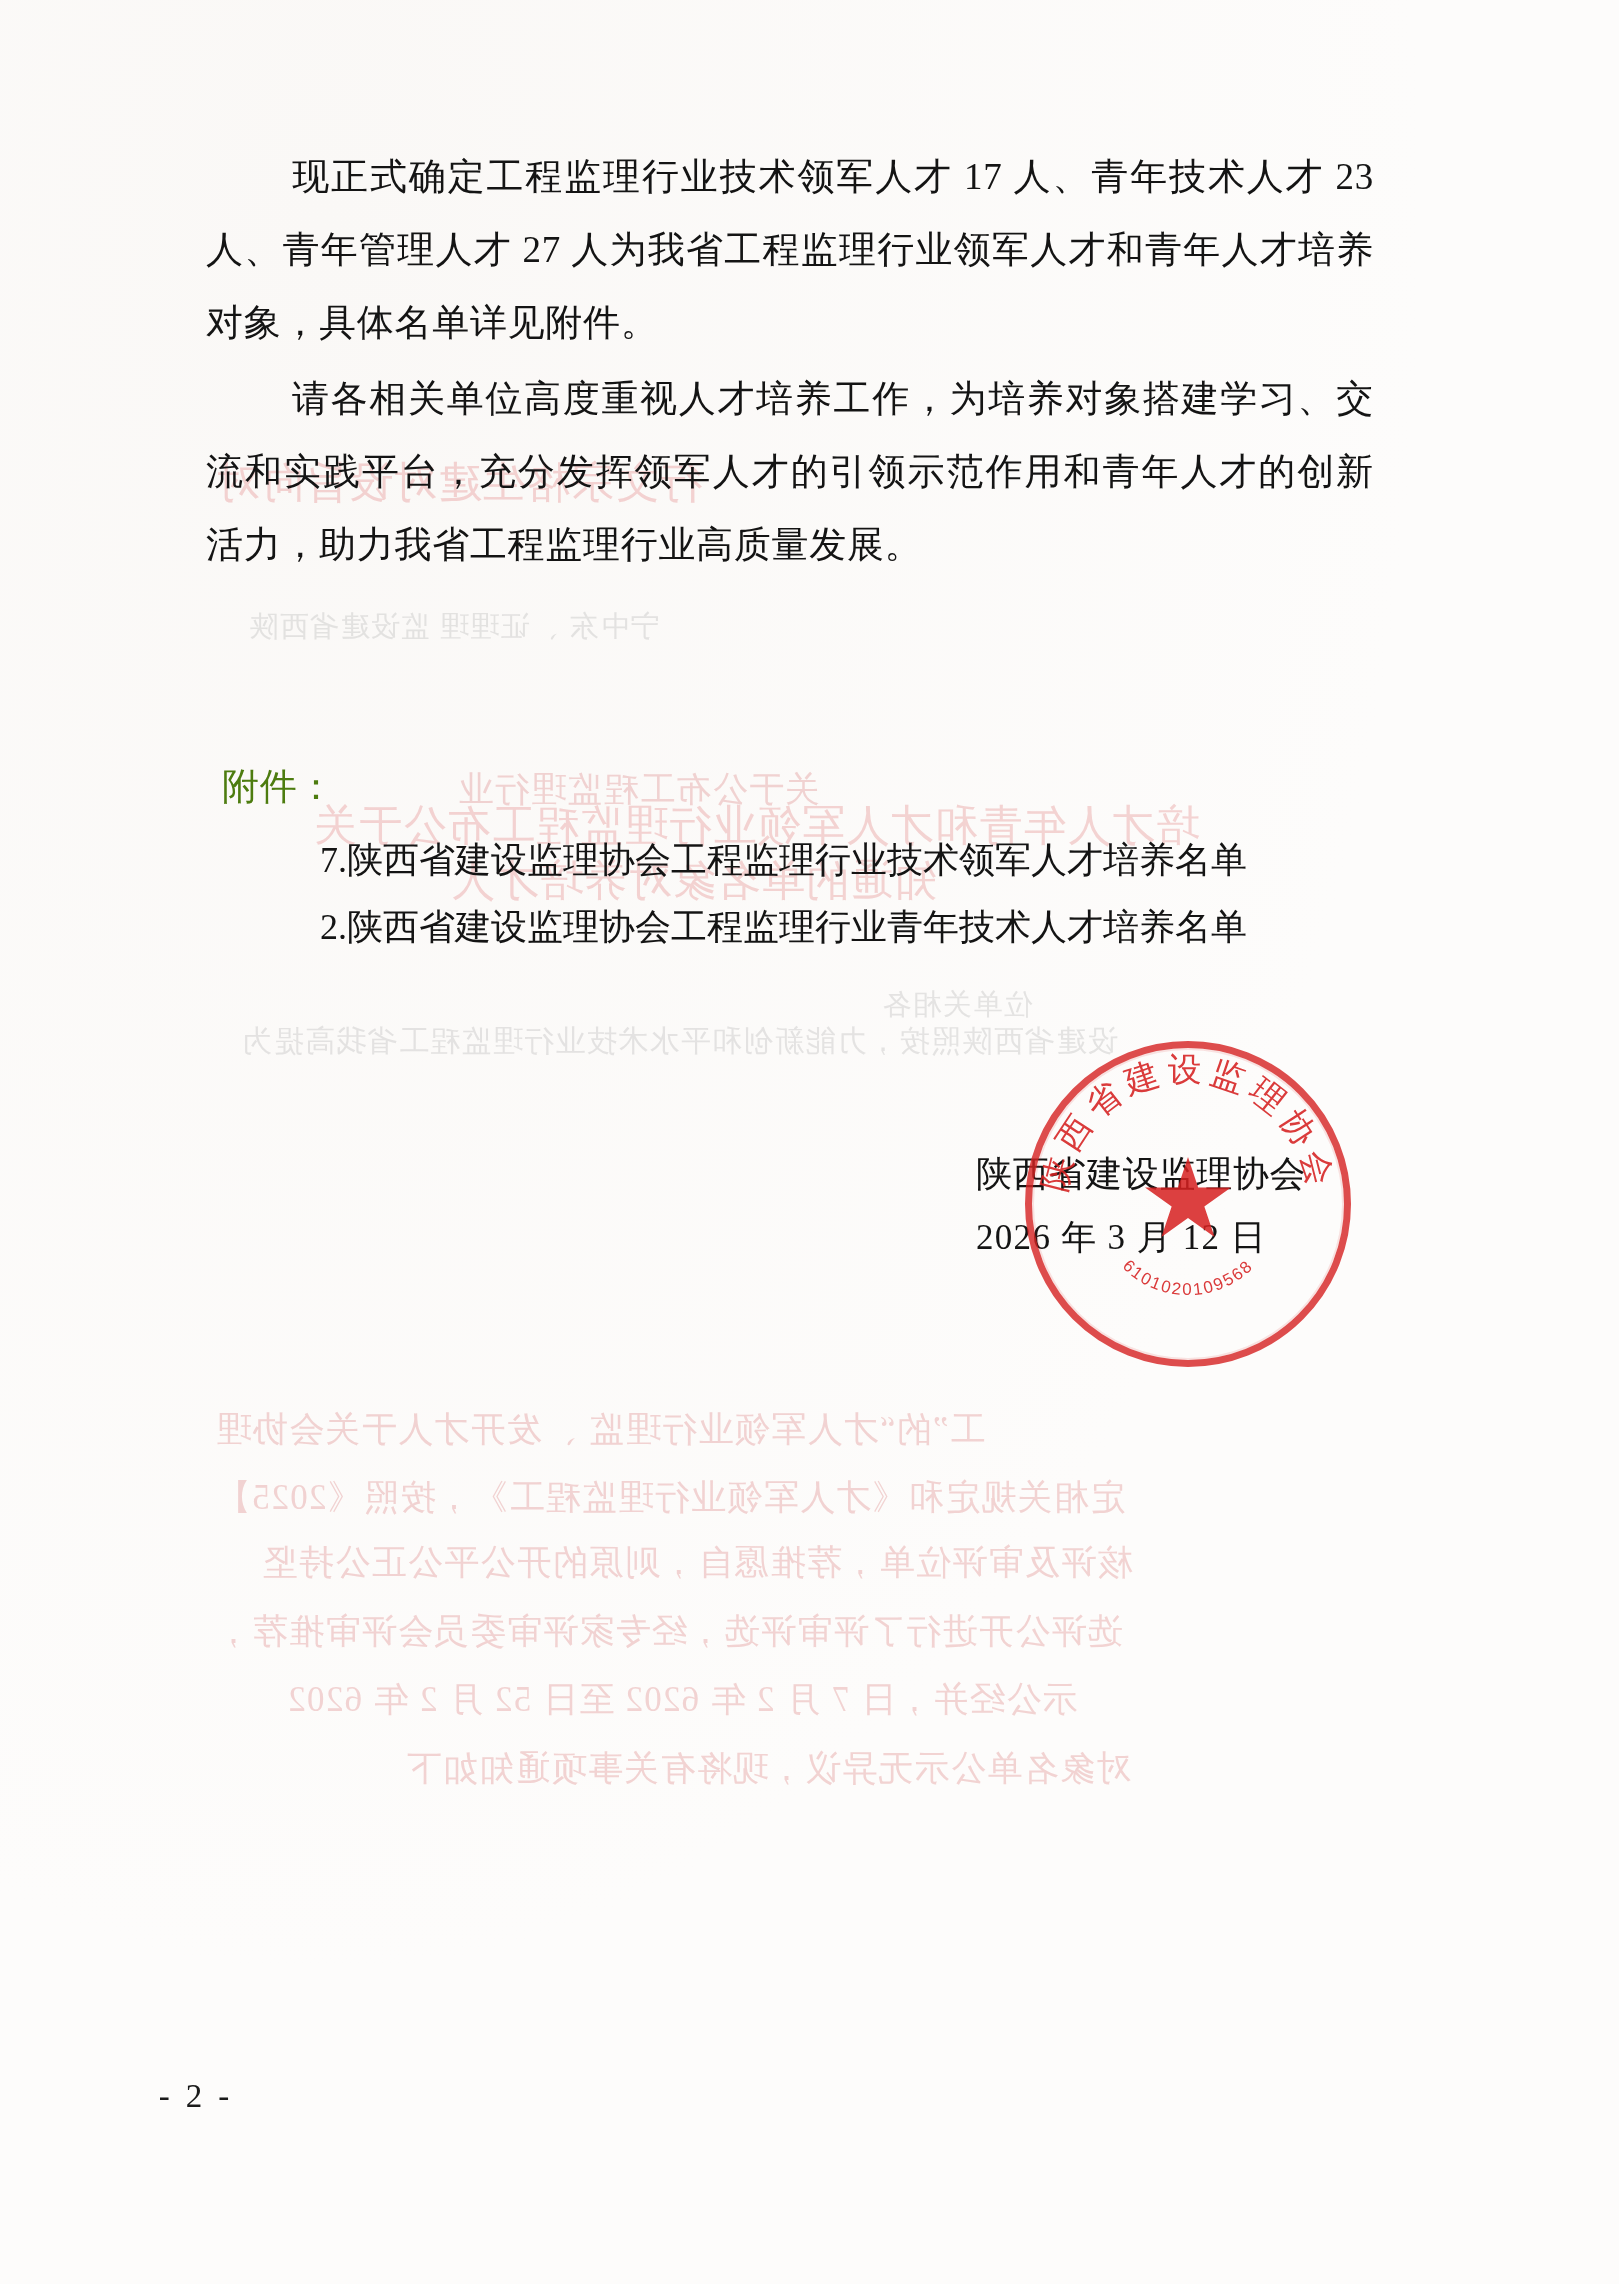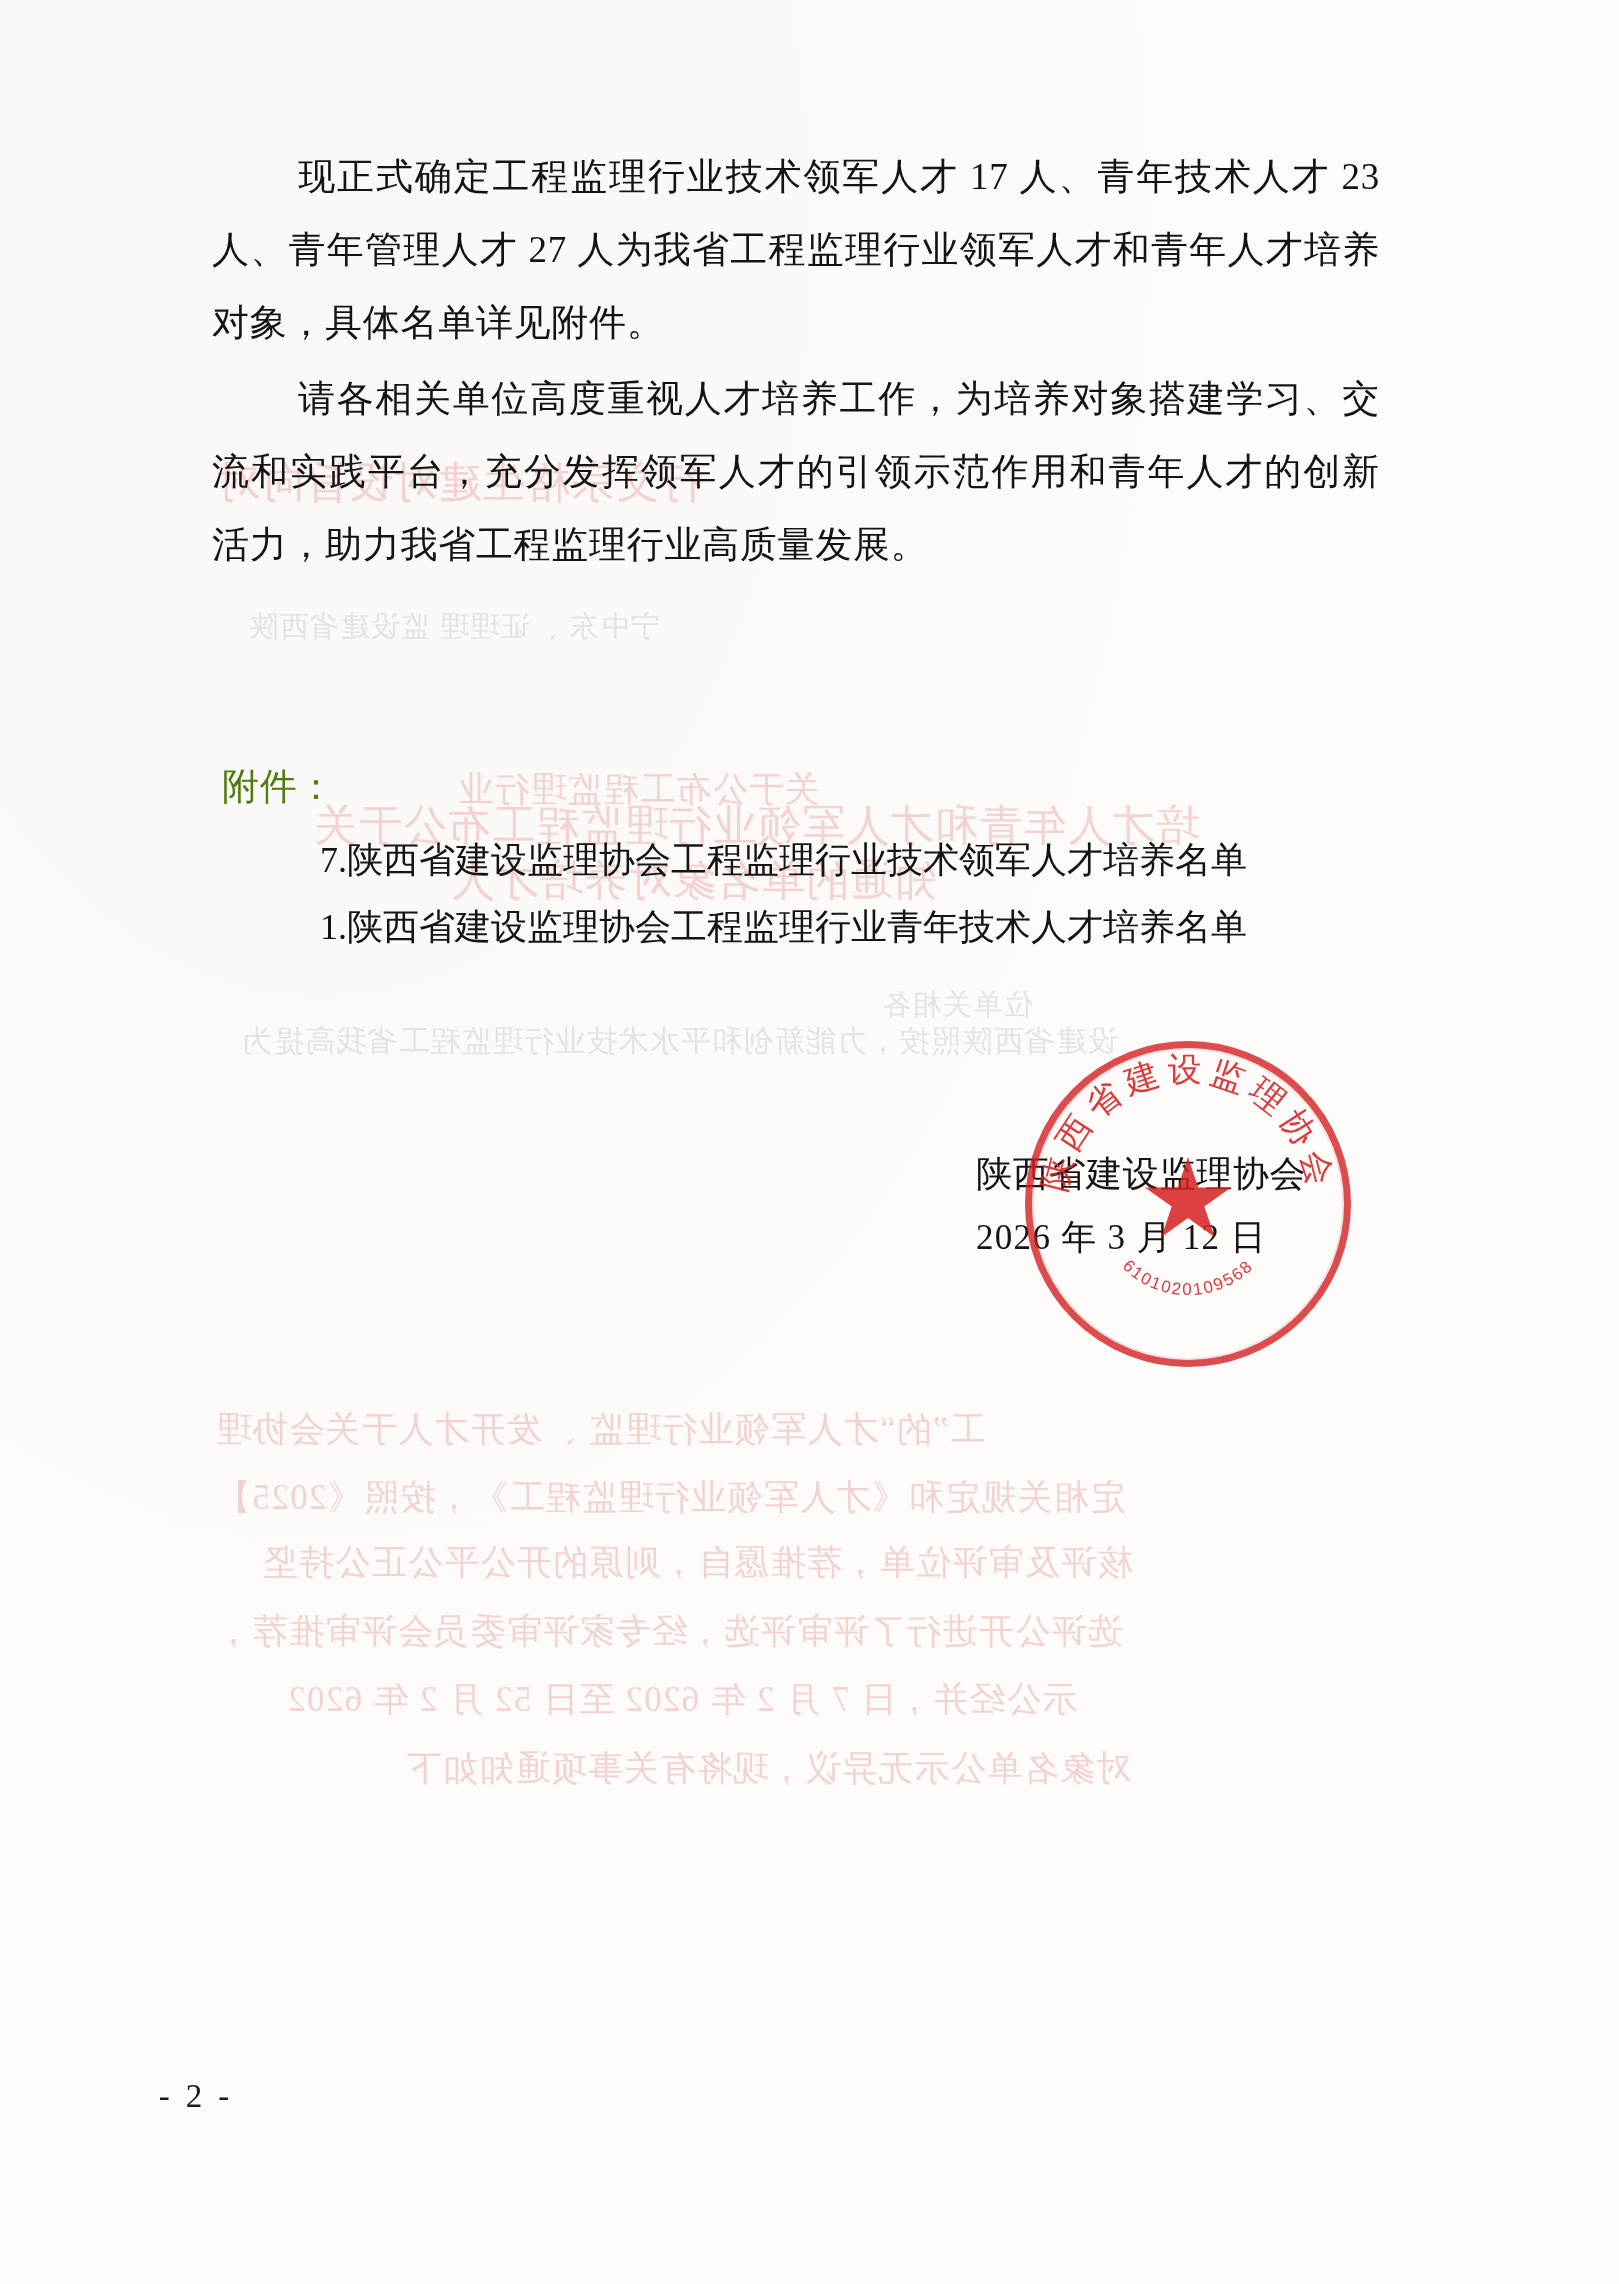--- a/index.html
+++ b/index.html
@@ -21,21 +21,21 @@
   .paper-tint {
     position: absolute;
     inset: 0;
     background:
       radial-gradient(ellipse at 20% 10%, rgba(250,248,246,1) 0%, rgba(253,252,251,1) 60%),
       linear-gradient(180deg, #fefefe 0%, #fbfaf9 50%, #fdfcfb 100%);
     pointer-events: none;
   }
   .content {
     position: absolute;
-    left: 212px;
+    left: 206px;
     top: 140px;
     width: 1168px;
   }
   .para {
     font-size: 37px;
     line-height: 73px;
     letter-spacing: 0.7px;
     color: #141414;
     text-align: justify;
     text-justify: inter-ideograph;
@@ -185,21 +185,21 @@
 
   <div class="content">
     <p class="para"><span class="indent"></span><span>现正式确定工程监理行业技术领军人才 17 人、青年技术人才 23 人、青年管理人才 27 人为我省工程监理行业领军人才和青年人才培养对象，具体名单详见附件。</span></p>
     <p class="para"><span class="indent"></span><span>请各相关单位高度重视人才培养工作，为培养对象搭建学习、交流和实践平台，充分发挥领军人才的引领示范作用和青年人才的创新活力，助力我省工程监理行业高质量发展。</span></p>
   </div>
 
   <div class="attach-label">附件：</div>
 
   <div class="attach-list">
     <div class="attach-item">7.陕西省建设监理协会工程监理行业技术领军人才培养名单</div>
-    <div class="attach-item">1.陕西省建设监理协会工程监理行业青年技术人才培养名单</div>
+    <div class="attach-item">2.陕西省建设监理协会工程监理行业青年技术人才培养名单</div>
   </div>
 
   <div class="signature">
     <div class="sig-line">陕西省建设监理协会</div>
     <div class="sig-date">2026 年 3 月 12 日</div>
   </div>
 
   <div class="seal">
     <div class="seal-ring"></div>
     <div class="seal-star"></div>

